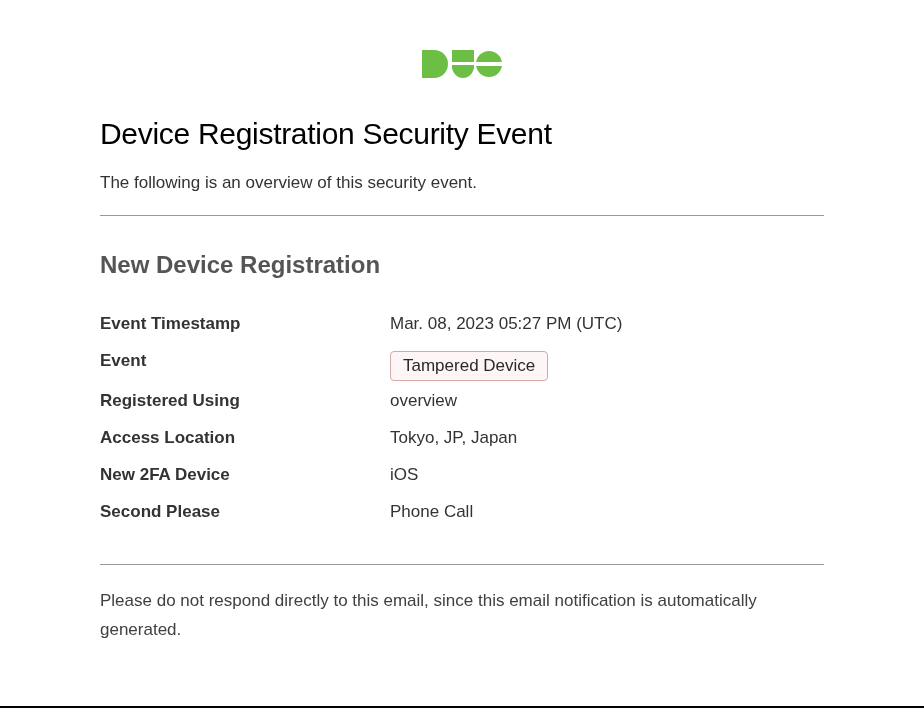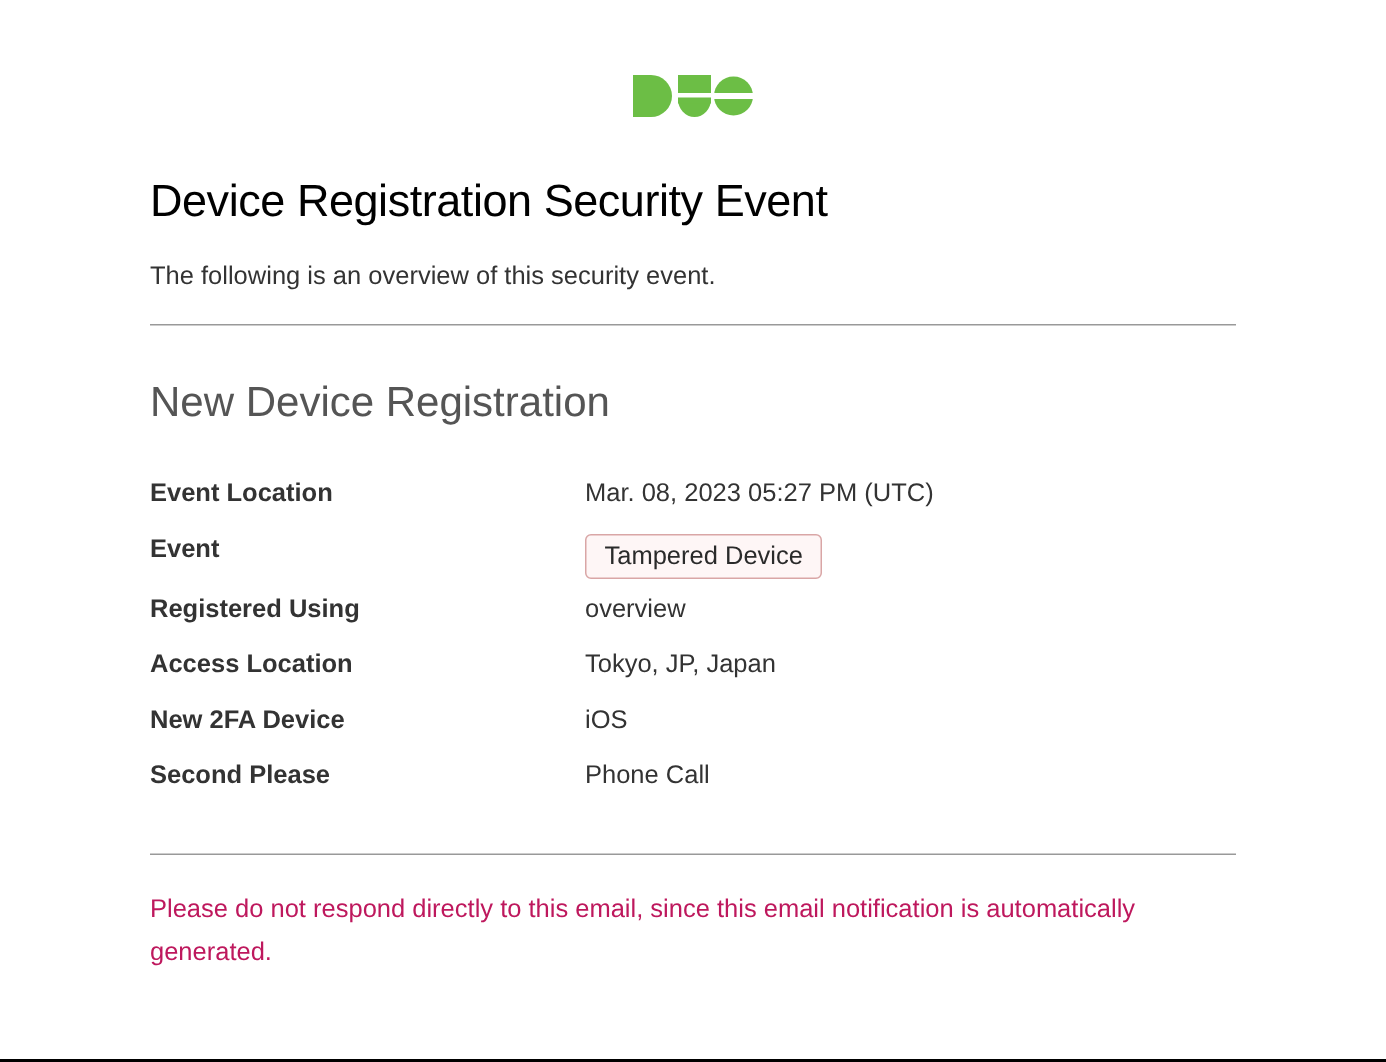--- a/index.html
+++ b/index.html
@@ -34,22 +34,22 @@
       color: #333;
       margin-bottom: 22px;
       margin-top: 22px;
     }
     .divider {
       border: none;
       border-top: 1px solid #999;
       margin: 0;
     }
     .section-title {
-      font-size: 28px;
-      font-weight: 400;
+      font-size: 24px;
+      font-weight: 700;
       color: #555;
       margin-top: 35px;
       margin-bottom: 30px;
     }
     .details-table {
       width: 100%;
       border-collapse: collapse;
       margin-bottom: 30px;
     }
     .details-table tr {
@@ -73,21 +73,21 @@
     .badge {
       display: inline-block;
       border: 1px solid #d9a6a6;
       border-radius: 4px;
       background: #fef6f6;
       padding: 4px 12px;
       color: #2a2a2a;
       font-size: 17px;
     }
     .footer-text {
-      color: #be185d;
+      color: #404040;
       font-size: 17px;
       line-height: 1.7;
       margin-top: 22px;
     }
     .bottom-line {
       position: absolute;
       bottom: 0;
       left: 0;
       right: 0;
       border-top: 2px solid #000;
@@ -117,21 +117,21 @@
 
 <p class="overview-text">The following is an overview of this security event.</p>
 
 <hr class="divider">
 
 <h2 class="section-title">New Device Registration</h2>
 
 <table class="details-table">
   <tbody>
       <tr>
-    <td class="detail-label">Event Location</td>
+    <td class="detail-label">Event Timestamp</td>
     <td class="detail-value">Mar. 08, 2023 05:27 PM (UTC)</td>
   </tr>
   <tr>
     <td class="detail-label">Event</td>
     <td class="detail-value">
       <span class="badge">Tampered Device</span>
     </td>
   </tr>
   <tr>
     <td class="detail-label">Registered Using</td>

